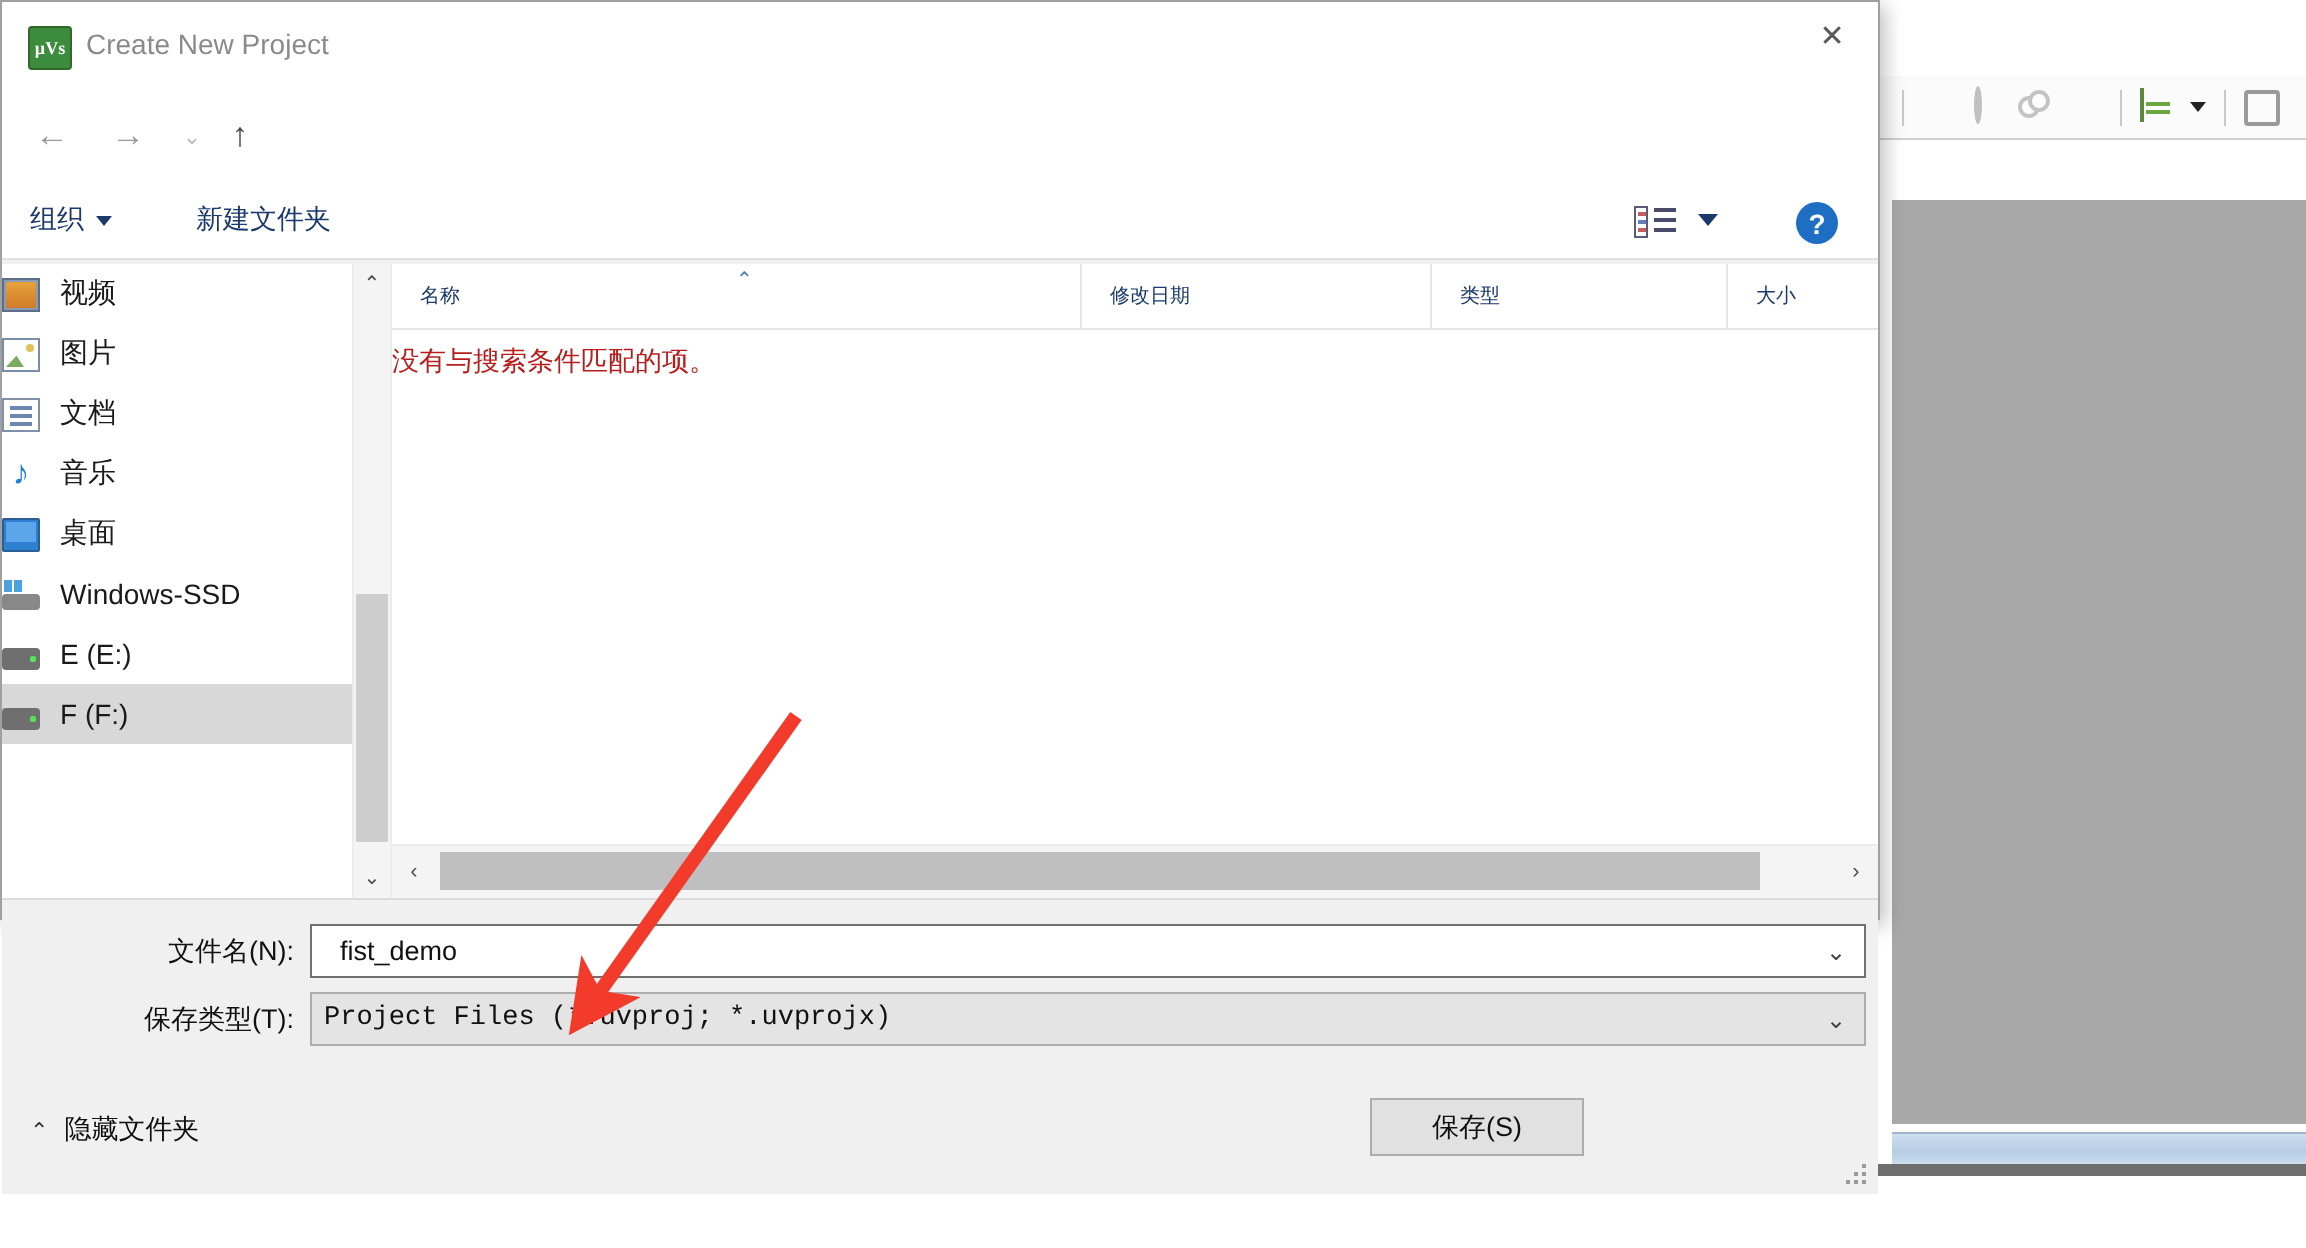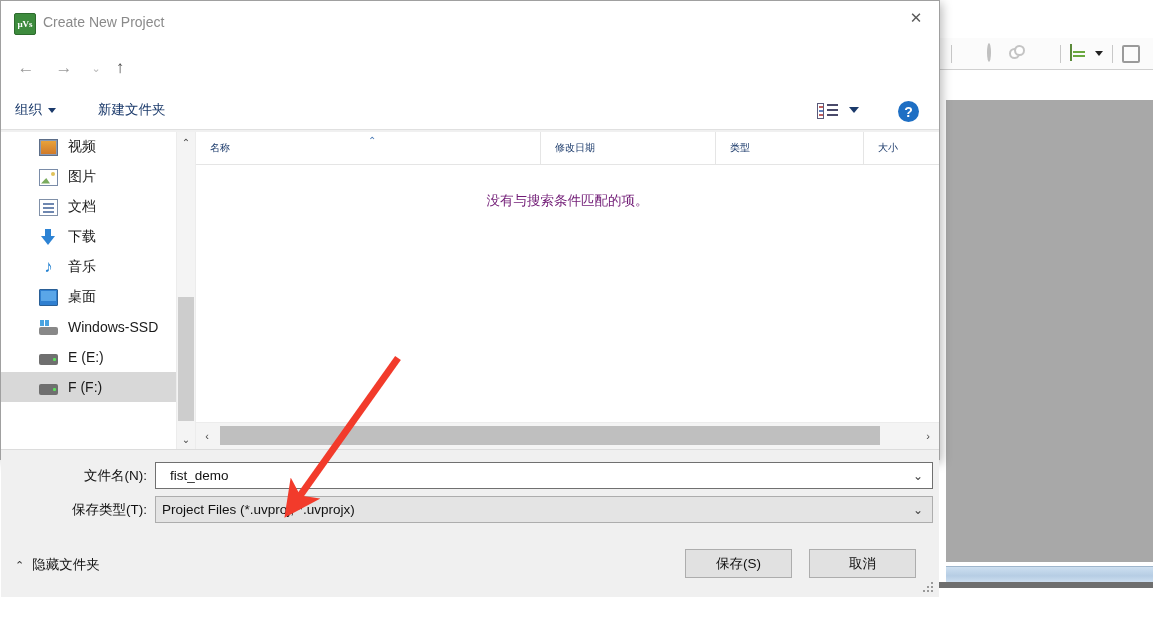--- a/index.html
+++ b/index.html
@@ -88,21 +88,21 @@
   #view-icon .vi-line:nth-child(2){top:1px;width:11px;}
   #view-icon .vi-line:nth-child(3){top:6px;width:11px;}
   #view-icon .vi-line:nth-child(4){top:11px;width:11px;}
   #view-caret{position:absolute;left:848px;top:14px;width:0;height:0;border-left:5px solid transparent;border-right:5px solid transparent;border-top:6px solid #1b3a6b;cursor:pointer;}
   #help-icon{position:absolute;left:897px;top:8px;width:21px;height:21px;border-radius:50%;background:#1e6fc4;color:#fff;
      display:flex;align-items:center;justify-content:center;font-size:14px;font-weight:bold;cursor:pointer;}
 
   
   #body-split{position:absolute;left:0;top:131px;width:938px;height:317px;background:#fff;}
   #sidebar{position:absolute;left:0;top:0;width:194px;height:317px;overflow:hidden;background:#fff;}
-  .side-item{height:30px;display:flex;align-items:center;padding-left:38px;gap:10px;cursor:pointer;font-size:14px;color:#1a1a1a;}
+  .side-item{height:30px;display:flex;align-items:center;gap:10px;cursor:pointer;font-size:14px;color:#1a1a1a;}
   .side-item.sel{background:#d8d8d8;}
   .sicon{width:19px;height:17px;flex:none;position:relative;}
   
   .ic-video{background:#8a9bb5;border:1px solid #5d6e88;box-sizing:border-box;}
   .ic-video::before{content:"";position:absolute;left:1px;top:1px;right:1px;bottom:1px;background:linear-gradient(#e8a23a,#d07a2a);}
   .ic-pic{background:#fff;border:1px solid #7a8ca8;box-sizing:border-box;}
   .ic-pic::before{content:"";position:absolute;left:1px;bottom:1px;width:15px;height:7px;background:#7aab5e;clip-path:polygon(0 100%,35% 20%,60% 100%);}
   .ic-pic::after{content:"";position:absolute;right:2px;top:2px;width:4px;height:4px;border-radius:50%;background:#e0c25a;}
   .ic-doc{background:#fff;border:1px solid #8090a8;box-sizing:border-box;}
   .ic-doc::before{content:"";position:absolute;left:3px;top:3px;width:11px;height:2px;background:#6e87b0;box-shadow:0 4px 0 #6e87b0,0 8px 0 #6e87b0;}
@@ -120,34 +120,34 @@
   .ic-drive::after{content:"";position:absolute;right:2px;top:4px;width:3px;height:3px;background:#5ae05a;border-radius:1px;}
   #side-vsb{position:absolute;left:175px;top:0;width:18px;height:317px;background:#f4f4f4;border-left:1px solid #ececec;}
   .vsb-arrow{position:absolute;left:0;width:18px;height:20px;display:flex;align-items:center;justify-content:center;color:#4a4a4a;font-size:10px;cursor:pointer;}
   #side-thumb{position:absolute;left:1px;top:165px;width:16px;height:124px;background:#cdcdcd;cursor:pointer;}
 
   #filepane{position:absolute;left:194px;top:0;right:0;height:317px;background:#fff;border-left:1px solid #ececec;}
   #colhdr{position:relative;height:32px;border-bottom:1px solid #e5e5e5;}
   .col{position:absolute;top:0;height:32px;display:flex;align-items:center;padding-left:14px;box-sizing:border-box;
      font-size:10px;color:#1b3a6b;cursor:pointer;border-right:1px solid #e5e5e5;}
   #sort-caret{position:absolute;left:172px;top:3px;color:#4a7ab5;font-size:10px;}
-  #empty-msg{position:absolute;left:0;top:60px;width:100%;text-align:center;font-size:13.5px;color:#701a75;}
+  #empty-msg{position:absolute;left:0;top:40px;width:100%;text-align:left;font-size:13.5px;color:#b91c1c;}
   #hsb{position:absolute;left:0;bottom:0;width:100%;height:26px;background:#f4f4f4;border-top:1px solid #ececec;}
   .hsb-arrow{position:absolute;top:0;width:22px;height:25px;display:flex;align-items:center;justify-content:center;color:#4a4a4a;font-size:11px;cursor:pointer;}
   #hsb-thumb{position:absolute;left:24px;top:3px;width:660px;height:19px;background:#bfbfbf;cursor:pointer;}
 
   
   #formarea{position:absolute;left:0;top:448px;width:938px;height:90px;background:#f0f0f0;border-top:1px solid #dcdcdc;}
   .flabel{position:absolute;font-size:13.5px;color:#111;text-align:right;}
   #fname-box{position:absolute;left:154px;top:12px;width:778px;height:27px;background:#fff;border:1px solid #707070;box-sizing:border-box;
      display:flex;align-items:center;}
   #fname-val{flex:1;padding-left:14px;font-size:13.5px;color:#111;outline:none;border:none;background:transparent;font-family:"Liberation Sans",sans-serif;}
   #ftype-box{position:absolute;left:154px;top:46px;width:778px;height:27px;background:#e4e4e4;border:1px solid #adadad;box-sizing:border-box;
      display:flex;align-items:center;cursor:pointer;}
-  #ftype-val{flex:1;padding-left:6px;font-size:13.5px;color:#111;}
+  #ftype-val{flex:1;padding-left:6px;font-size:13.5px;color:#111;font-family:Liberation Mono, monospace;}
   .fcaret{width:28px;display:flex;align-items:center;justify-content:center;color:#444;font-size:12px;cursor:pointer;}
 
   
   #footer{position:absolute;left:0;top:538px;width:938px;height:58px;background:#f0f0f0;}
   #hidefolders{position:absolute;left:14px;top:17px;display:flex;align-items:center;gap:8px;font-size:13.5px;color:#111;cursor:pointer;}
   #hf-caret{font-size:11px;color:#333;}
   .dlgbtn{position:absolute;top:10px;width:107px;height:29px;background:#e1e1e1;border:1px solid #adadad;box-sizing:border-box;
      display:flex;align-items:center;justify-content:center;font-size:13.5px;color:#111;cursor:pointer;}
   #btn-save{left:684px;}
   #btn-cancel{left:808px;}
@@ -243,24 +243,20 @@
         </div>
       <div class="side-item">
         <span class="sicon ic-pic"></span>
         <span>图片</span>
         </div>
       <div class="side-item">
         <span class="sicon ic-doc"></span>
         <span>文档</span>
         </div>
       <div class="side-item">
-        <span class="sicon ic-down"></span>
-        <span>下载</span>
-        </div>
-      <div class="side-item">
         <span class="sicon ic-music">♪</span>
         <span>音乐</span>
         </div>
       <div class="side-item">
         <span class="sicon ic-desk"></span>
         <span>桌面</span>
         </div>
       <div class="side-item">
         <span class="sicon ic-ssd"></span>
         <span>Windows-SSD</span>
@@ -311,21 +307,20 @@
       <span class="fcaret">⌄</span>
     </div>
   </div>
 
   <div id="footer">
     <div id="hidefolders">
       <span id="hf-caret">⌃</span>
       <span>隐藏文件夹</span>
     </div>
     <div class="dlgbtn" id="btn-save">保存(S)</div>
-    <div class="dlgbtn" id="btn-cancel">取消</div>
     <div id="grip">
       <i style="left:8px;top:0"></i>
         <i style="left:4px;top:4px"></i>
         <i style="left:8px;top:4px"></i>
       <i style="left:0;top:8px"></i>
         <i style="left:4px;top:8px"></i>
         <i style="left:8px;top:8px"></i>
     </div>
   </div>
 </div>

